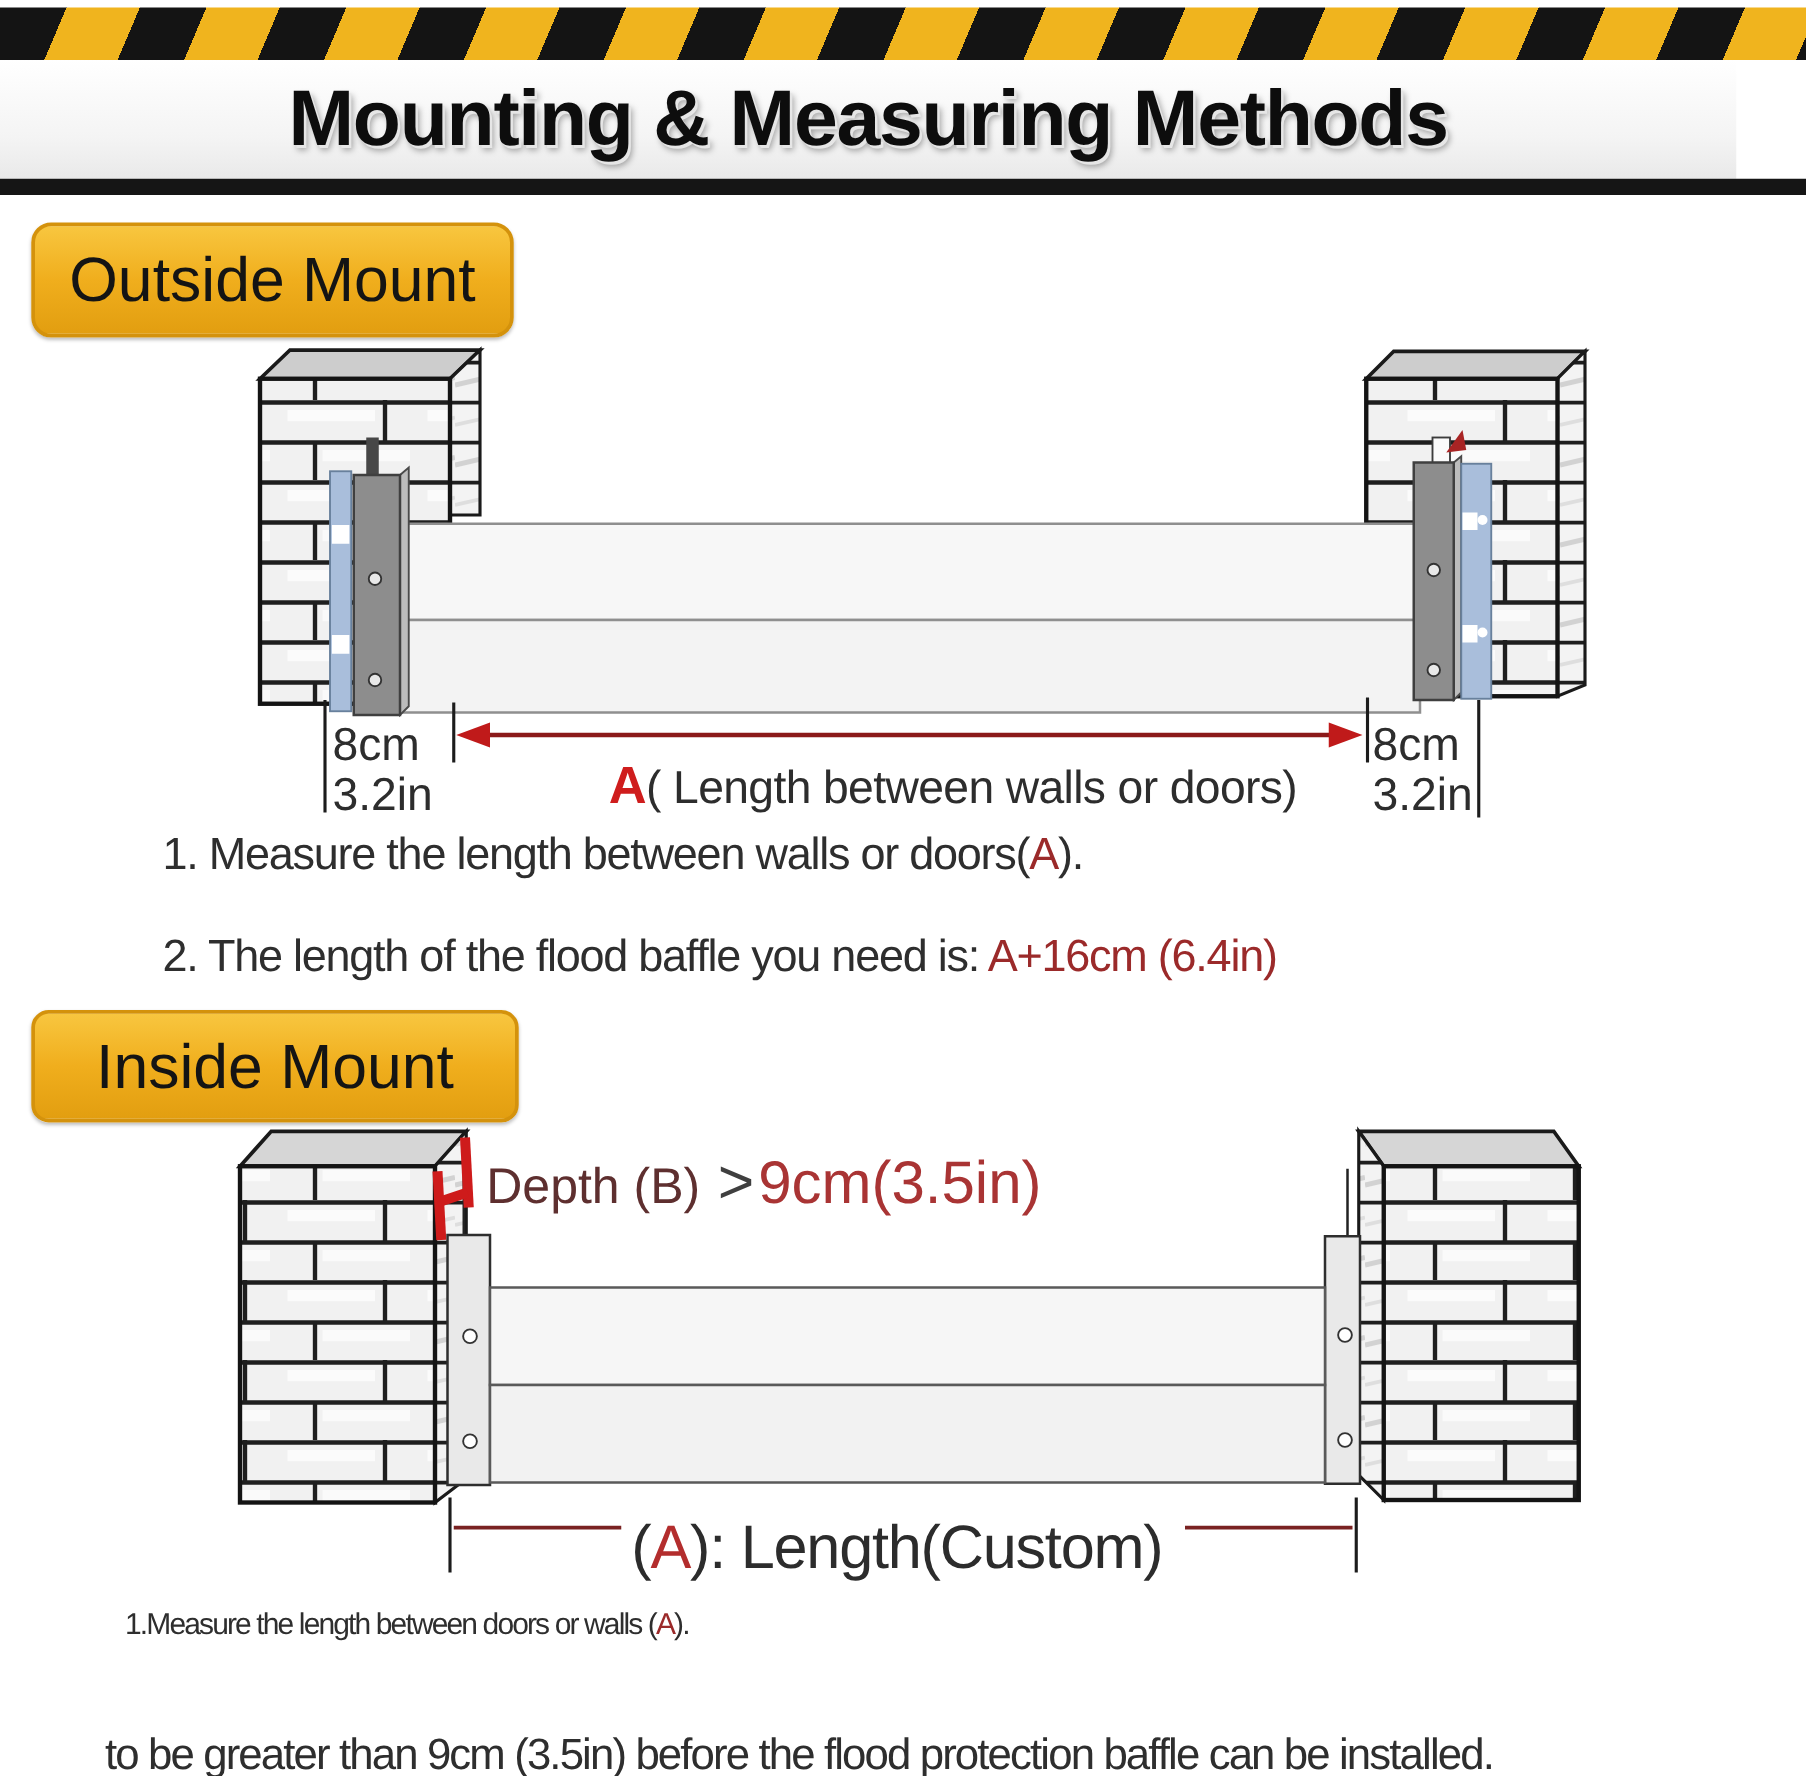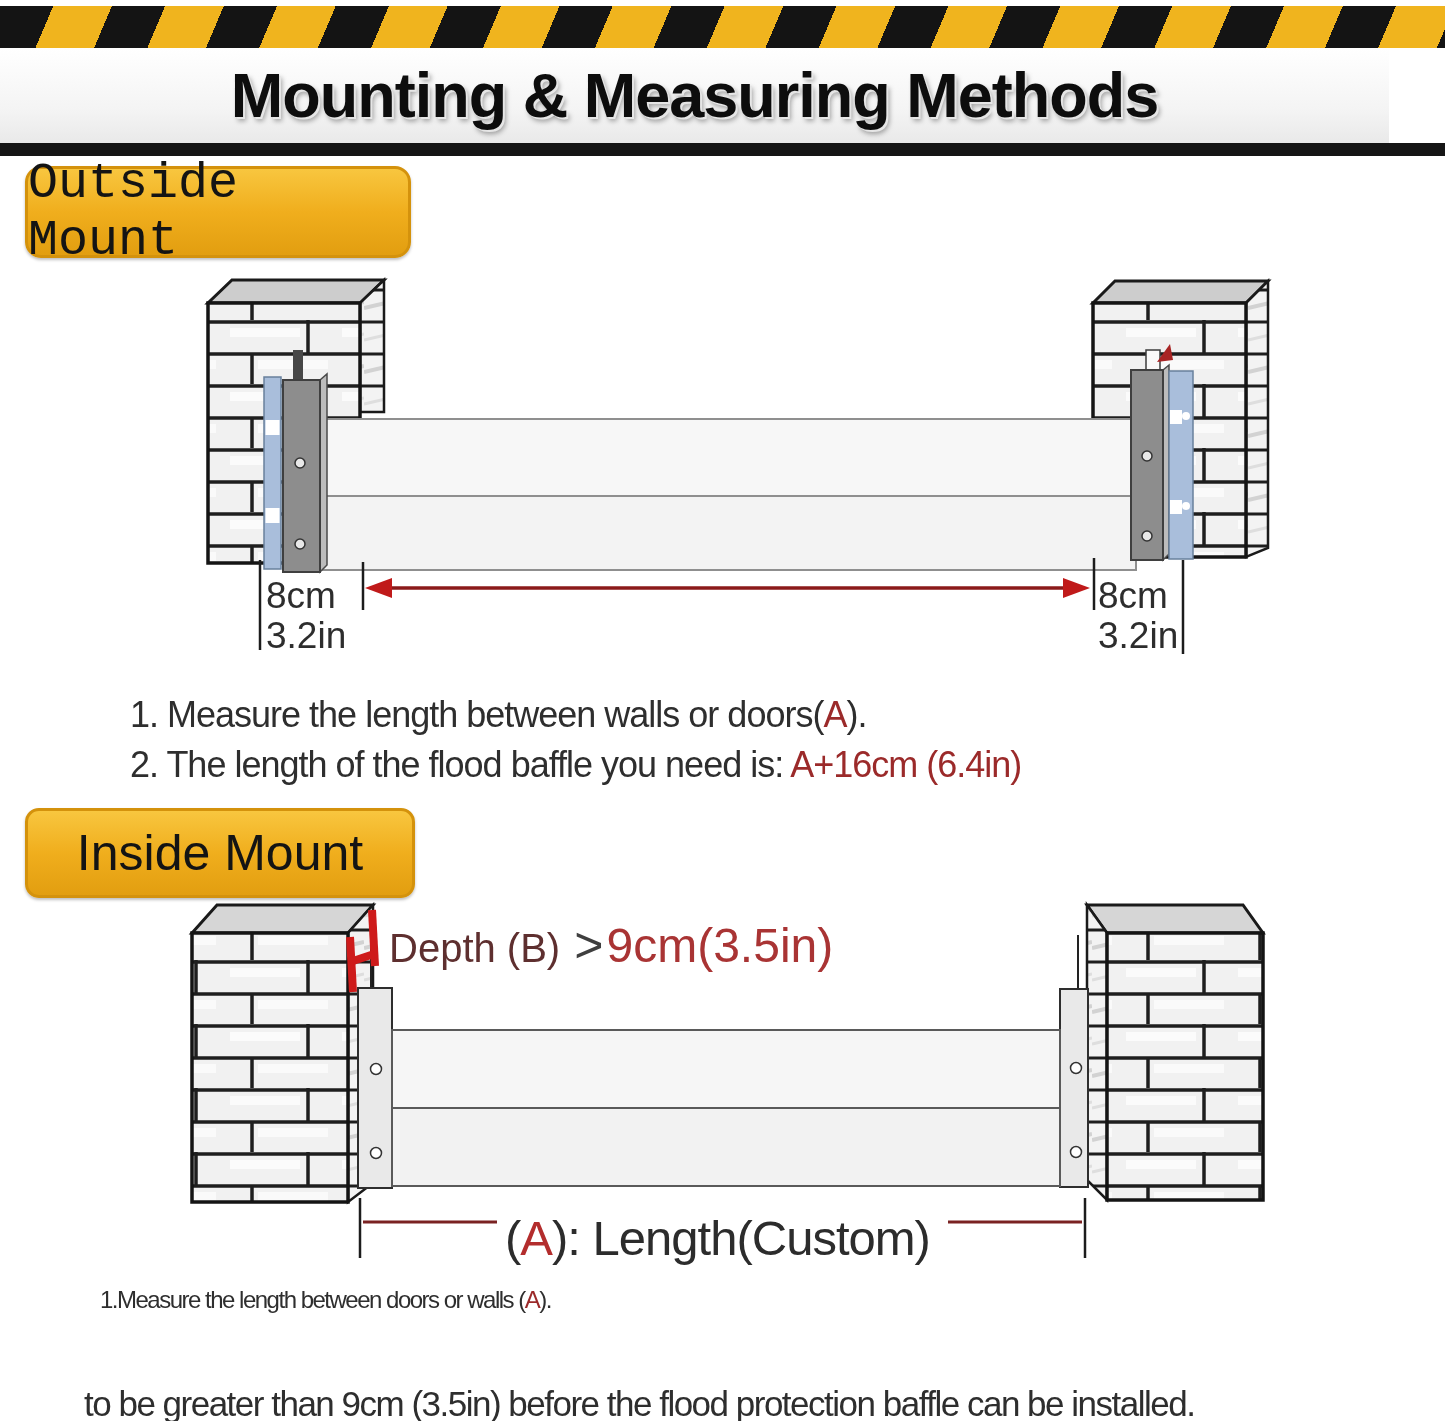--- a/index.html
+++ b/index.html
@@ -22,21 +22,21 @@
     text-shadow:2px 2px 0 #e6e6e6, 3px 4px 5px rgba(0,0,0,0.35);
   }
   .black-bar { position:absolute; left:0; top:143px; width:1445px; height:13px; background:#151515; z-index:3; }
   
   .badge {
     position:absolute; z-index:4; display:flex; align-items:center; justify-content:center;
     background:linear-gradient(180deg,#f8c63f 0%,#f0ae1d 50%,#e29e10 100%);
     border:3px solid #d4920c; border-radius:16px; color:#141414;
     font-size:50px; box-shadow:0 2px 3px rgba(0,0,0,0.25);
   }
-  .badge-outside { left:25px; top:166px; width:380px; height:86px;font-family:Liberation Mono, monospace; }
+  .badge-outside { left:25px; top:178px; width:380px; height:86px; }
   .badge-inside  { left:25px; top:808px; width:384px; height:84px;border-radius:14px; }
   
   .art { position:absolute; left:0; top:0; z-index:1; }
   
   .t { position:absolute; z-index:2; color:#2d2d2d; white-space:nowrap; }
   .offset-label { font-size:37px; }
   .offset-label span { display:block; line-height:40px; }
   .arrow-label { left:487px; top:604px; font-size:37px; letter-spacing:-0.5px; }
   .red-a { color:#cf1d1d; font-weight:bold; font-size:42px; }
   .maroon { color:#9b2a2a; }
@@ -201,21 +201,24 @@
   </svg>
 
   <div class="t offset-label" style="left:266px; top:576px;">
     <span>8cm</span>
     <span>3.2in</span>
   </div>
   <div class="t offset-label" style="left:1098px; top:576px;">
     <span>8cm</span>
     <span>3.2in</span>
   </div>
-  <div class="t step" style="left:130px; top:694px;">
+  <div class="t arrow-label">
+    <span class="red-a">A</span><span>( Length between walls or doors)</span>
+  </div>
+  <div class="t step" style="left:130px; top:662px;">
     <span>1. Measure the length between walls or doors(</span><span class="maroon">A</span><span>).</span>
   </div>
   <div class="t step" style="left:130px; top:744px;">
     <span>2. The length of the flood baffle you need is: </span><span class="maroon">A+16cm (6.4in)</span><span></span>
   </div>
 
   <div class="t depth-label">
     <span class="depth-name">Depth (B) </span><span class="depth-gt">&gt;</span><span class="depth-val">9cm(3.5in)</span>
   </div>
   <div class="t length-label">

